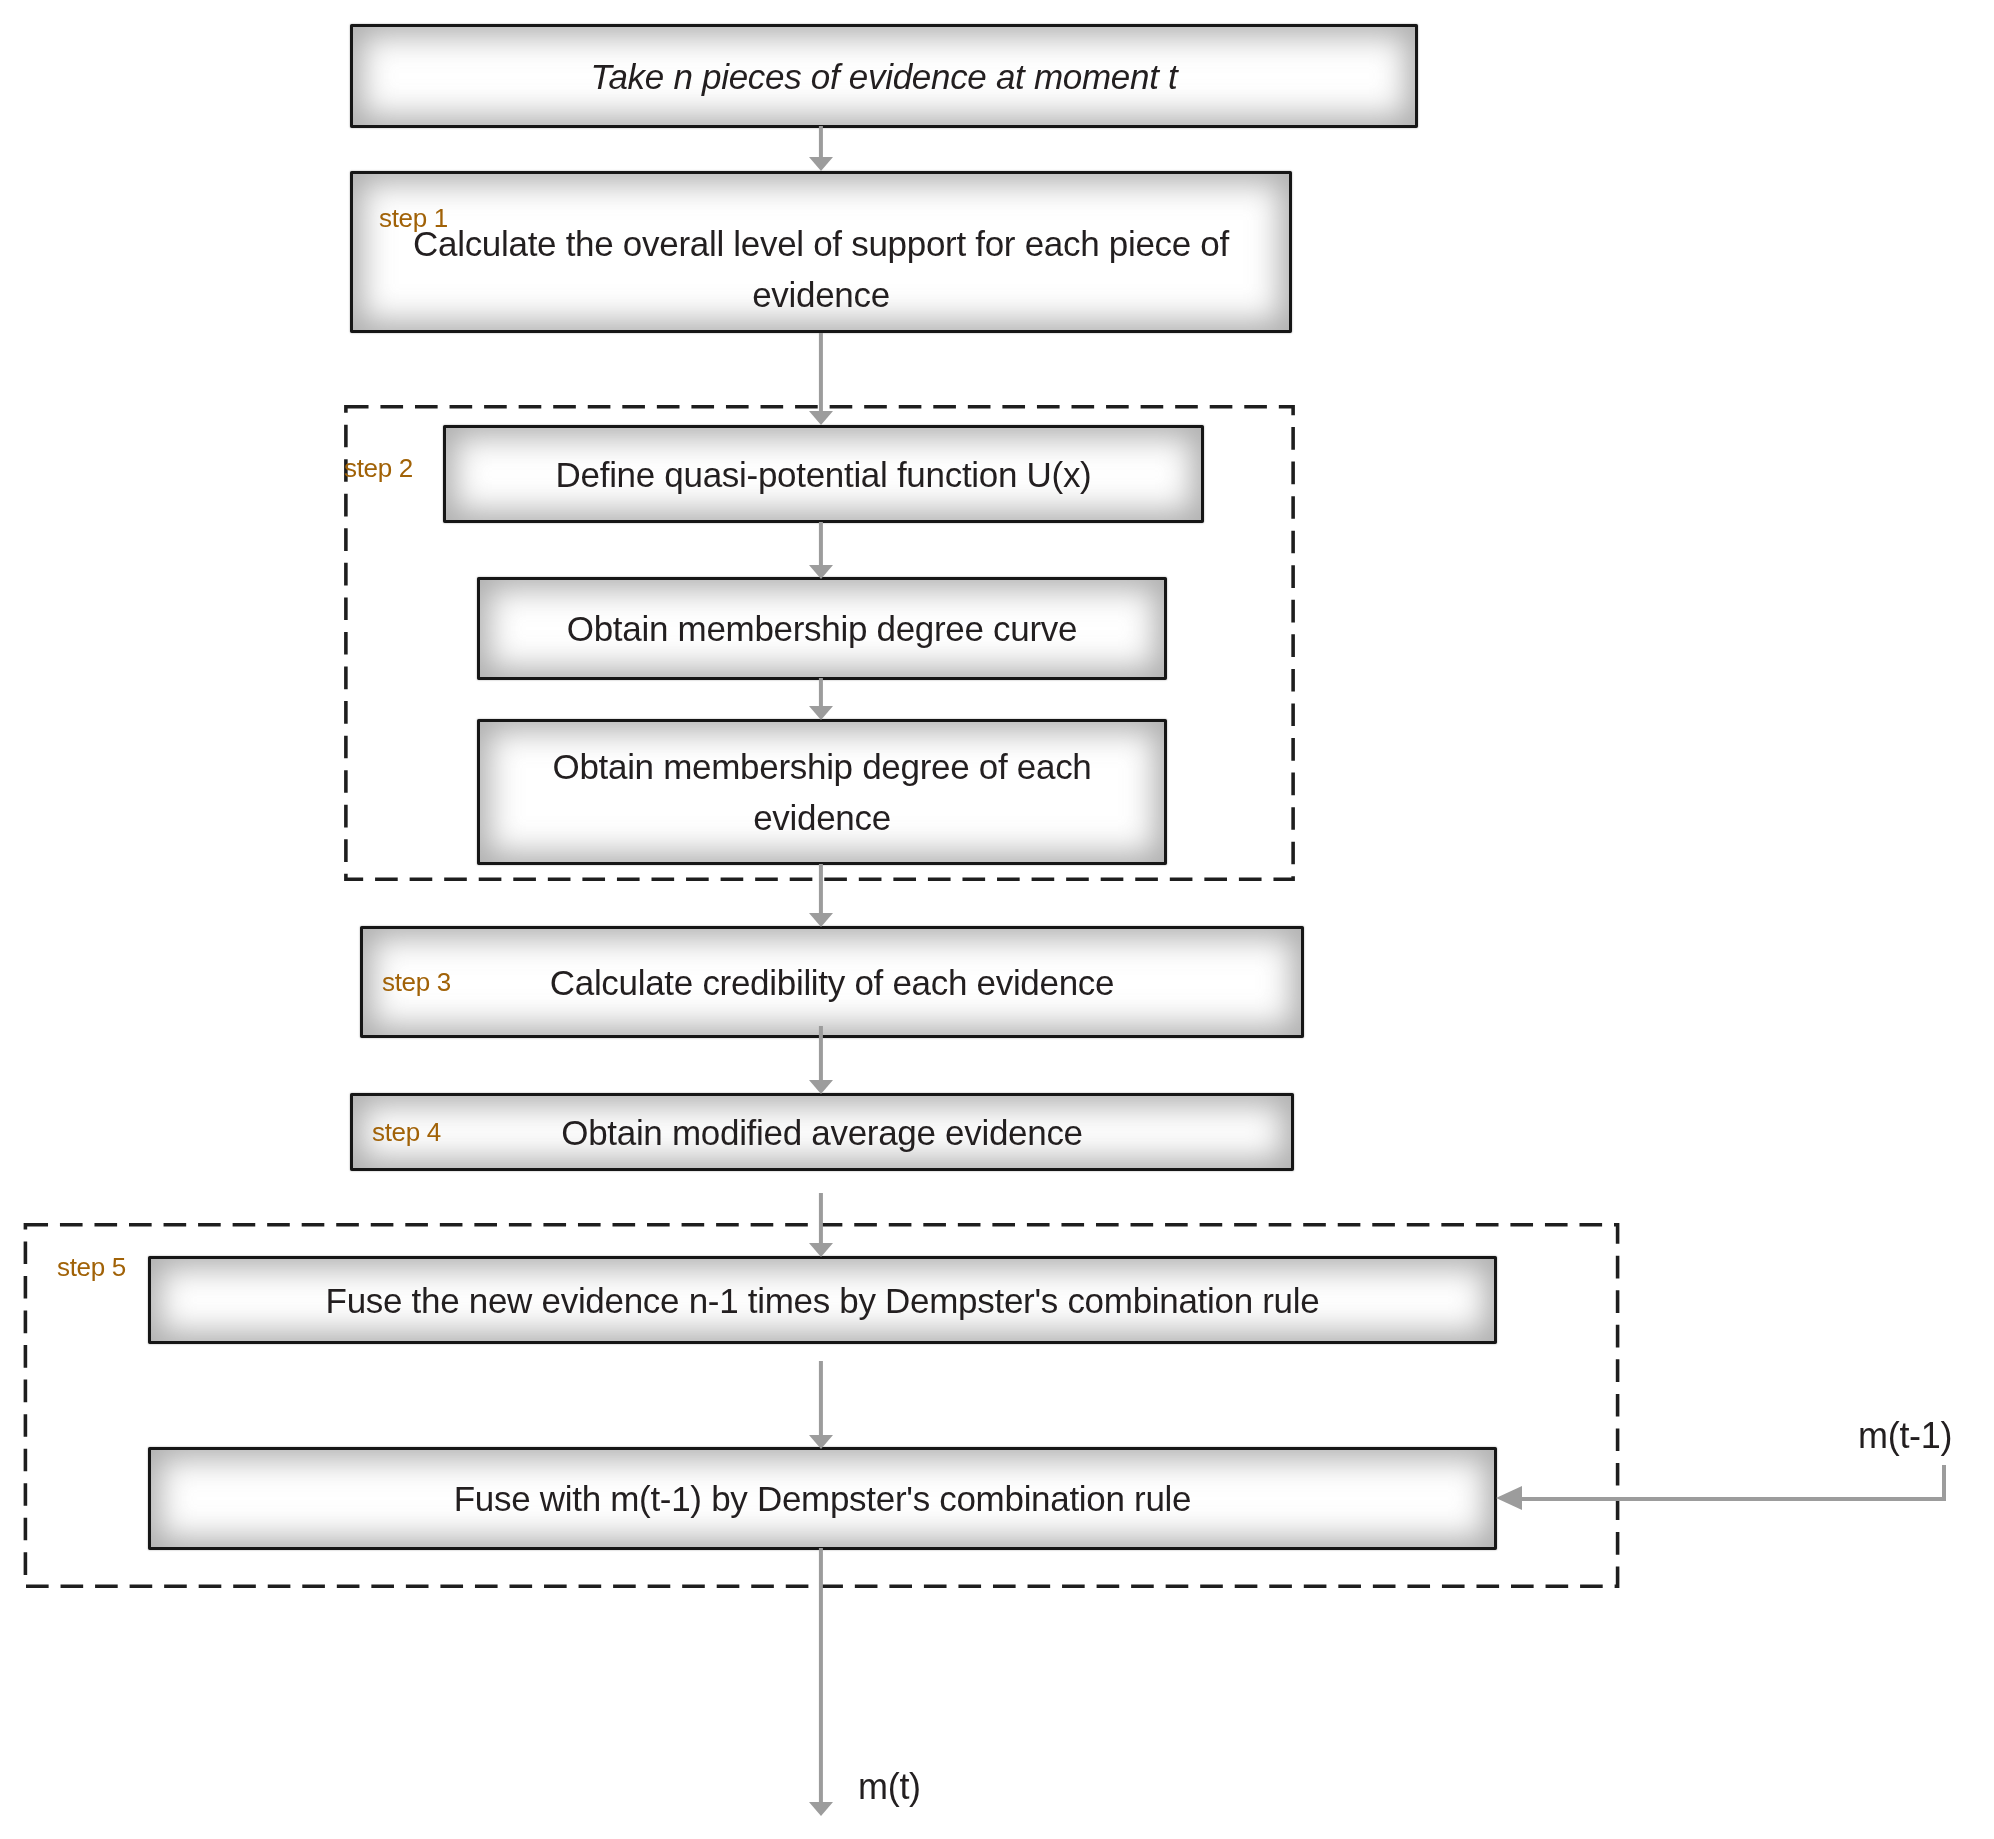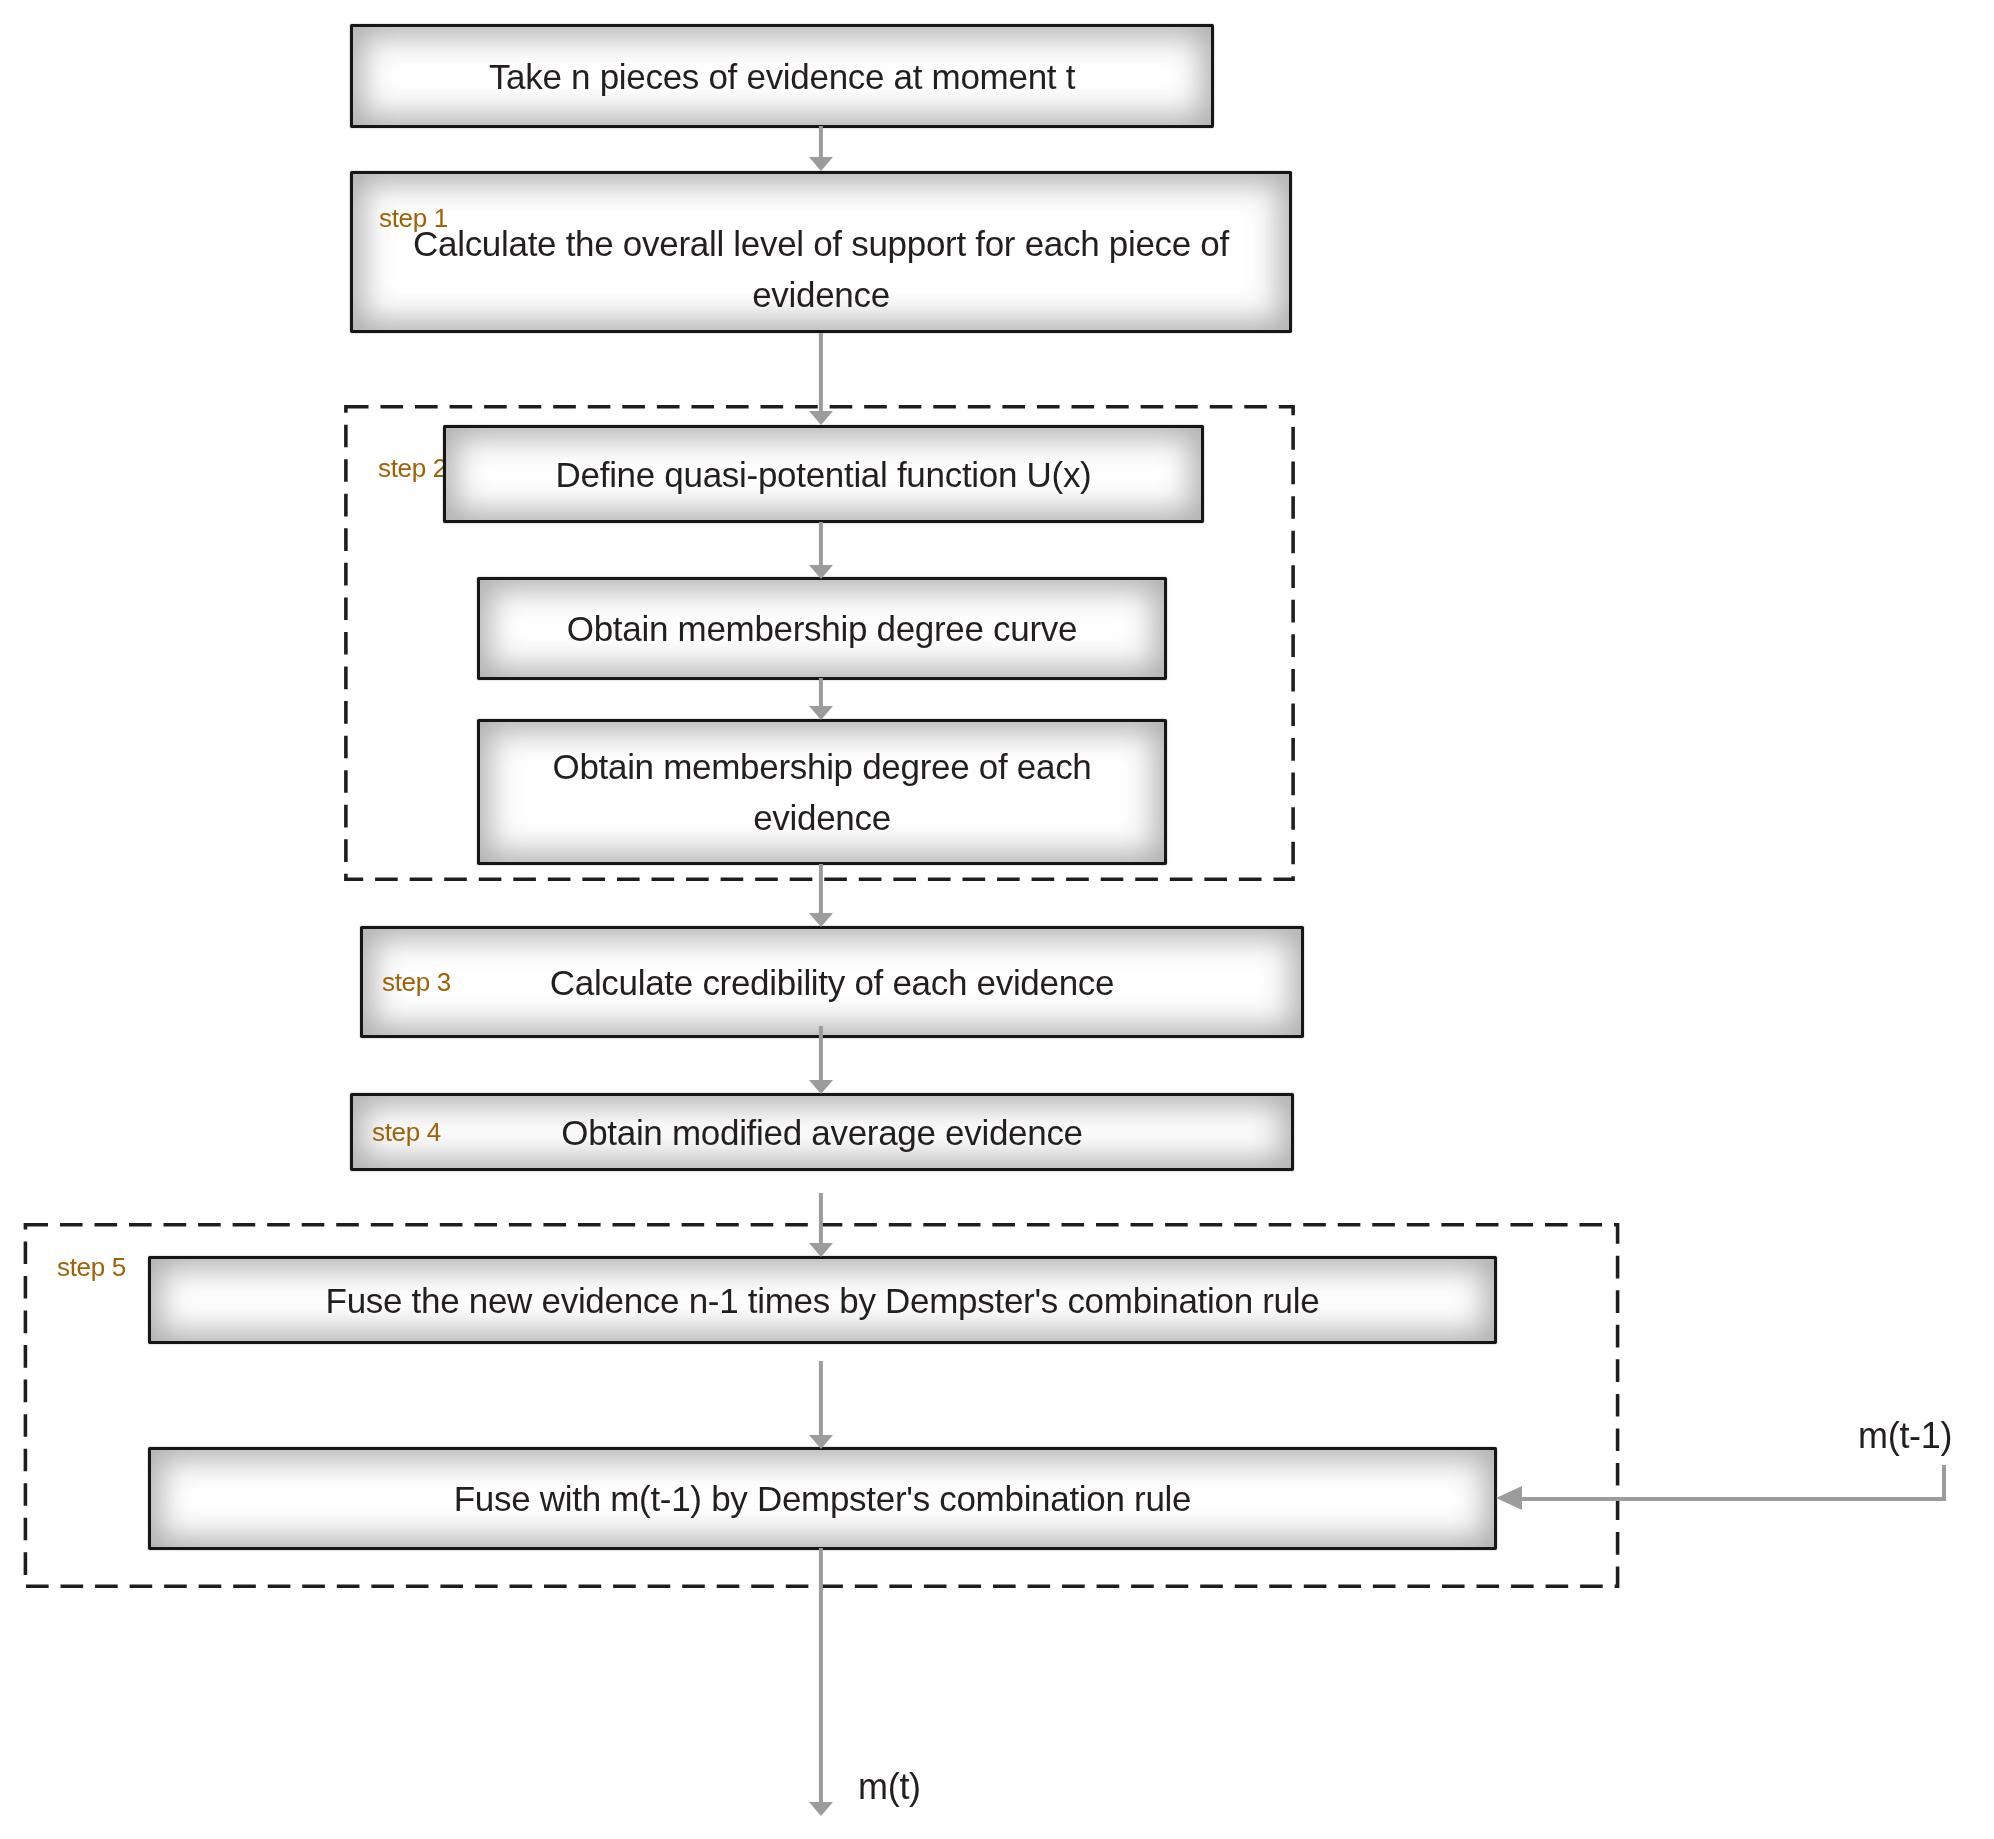--- a/index.html
+++ b/index.html
@@ -79,24 +79,24 @@
 <div class="canvas">
 
   <svg class="dashrect" style="left:344px;top:405px;" width="951" height="476" viewBox="0 0 1596 799">
     <rect x="3" y="3" width="1590" height="793" fill="none" stroke="#1e1e1e" stroke-width="6" stroke-dasharray="38 20"></rect>
   </svg>
 
   <svg class="dashrect" style="left:22.6px;top:1223px;" width="1597" height="365" viewBox="0 0 2680 613">
     <rect x="3" y="3" width="2674" height="607" fill="none" stroke="#1e1e1e" stroke-width="6" stroke-dasharray="38 20"></rect>
   </svg>
 
-  <div class="steplabel" style="left:344px;top:453px;width:94px;text-align:right;padding-left:9px;">step 2</div>
+  <div class="steplabel" style="left:344px;top:453px;width:94px;">step 2</div>
   <div class="steplabel" style="left:57px;top:1252px;">step 5</div>
 
-  <div class="node" style="left:350px;top:24px;width:864px;height:104px;">
+  <div class="node" style="left:350px;top:24px;width:1068px;height:104px;font-style:italic;">
     <span class="txt">Take n pieces of evidence at moment t</span>
   </div>
 
   <div class="node" style="left:350px;top:171px;width:942px;height:162px;padding-top:33px;">
     <span class="steplabel inlabel-top">step 1</span>
     <span class="txt" style="max-width:918px;">Calculate the overall level of support for each piece of evidence</span>
   </div>
 
   <div class="node" style="left:443px;top:425px;width:761px;height:98px;">
     <span class="txt">Define quasi-potential function U(x)</span>

